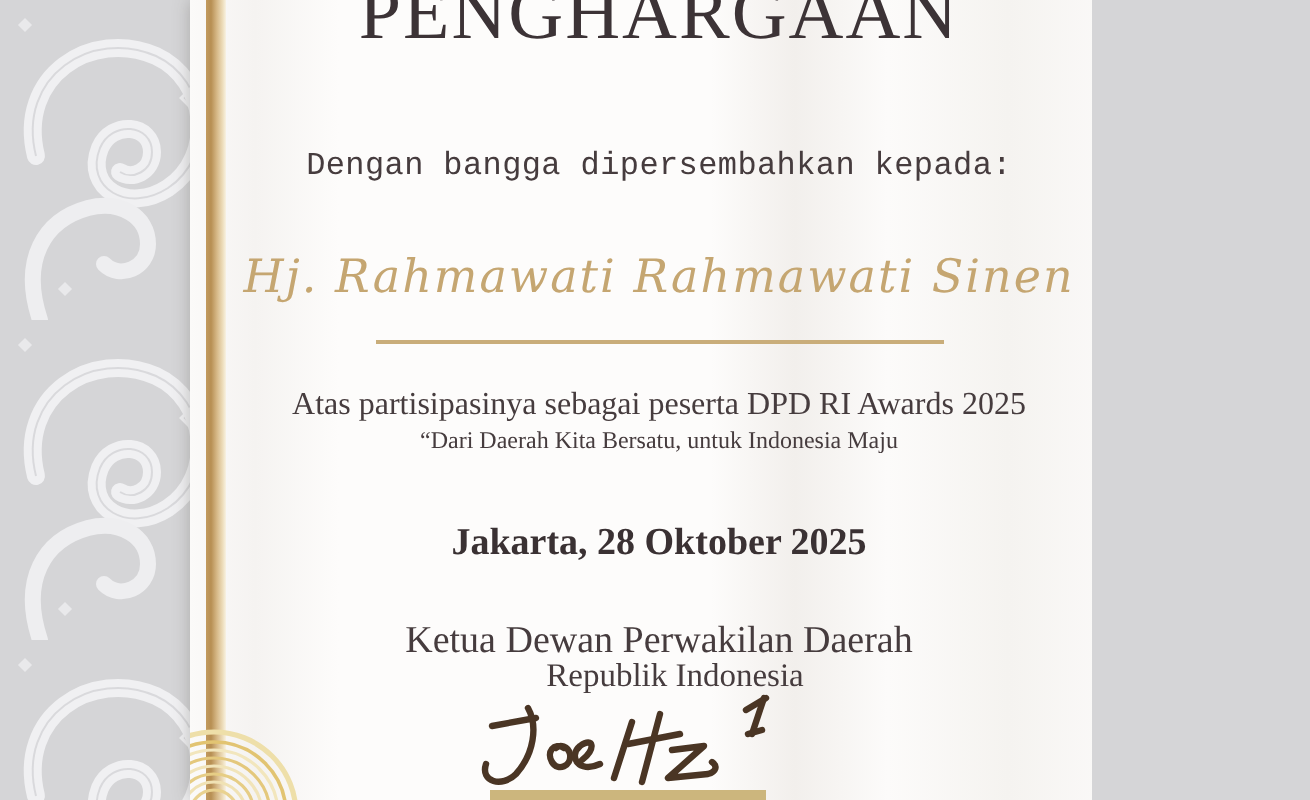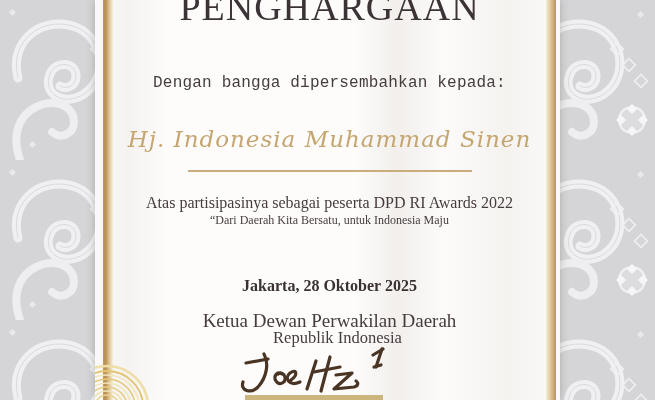--- a/index.html
+++ b/index.html
@@ -1,19 +1,19 @@
 <!DOCTYPE html>
 <html><head>
 <meta charset="utf-8">
 <style>
   * { margin:0; padding:0; box-sizing:border-box; }
   html,body { width:655px; height:400px; overflow:hidden; }
   body { font-family:"Liberation Serif", serif; position:relative; background:#d5d5d7; }
 
-  .stage { position:absolute; inset:0; width:655px; height:400px; overflow:hidden; }
+  .stage { position:absolute; inset:0; width:546px; height:400px; overflow:hidden; }
 
   .batik-bg { position:absolute; top:0; left:0; width:655px; height:400px; }
 
   .certificate {
     position:absolute; left:95px; top:0; width:465px; height:400px;
     background:linear-gradient(90deg,#fbfaf9 0%,#f5f3f1 7%,#fdfcfb 16%,#fdfcfb 56%,#f2efec 65%,#fcfbfa 75%,#f5f3f0 88%,#fbfaf9 100%);
     overflow:hidden;
     box-shadow:0 0 8px rgba(90,85,80,.35);
   }
   .border-strip { position:absolute; top:0; bottom:0; width:10px; }
@@ -37,21 +37,21 @@
     position:absolute; top:126px; left:0; right:0;
     font-family:"DejaVu Serif", serif; font-style:italic;
     font-size:23px; color:#c5a671; letter-spacing:1px;
   }
   .name-underline {
     position:absolute; top:170px; left:50%; margin-left:-142px;
     width:284px; height:2px; background:#c9ad7a;
   }
   .desc-line1 { position:absolute; top:194px; left:0; right:0; font-size:16px; color:#463c3e; }
   .desc-line2 { position:absolute; top:213px; left:0; right:0; font-size:12px; color:#463c3e; }
-  .place-date { position:absolute; top:261px; left:0; right:0; font-size:16px; font-weight:700; color:#3a3133;margin-top:16px; }
+  .place-date { position:absolute; top:261px; left:0; right:0; font-size:19px; font-weight:700; color:#3a3133; }
   .signer1 { position:absolute; top:310px; left:0; right:0; font-size:19px; color:#463c3e; }
   .signer2 { position:absolute; top:328px; left:16px; right:0; font-size:16.5px; color:#463c3e; }
 
   .signature-svg { position:absolute; left:135px; top:347px; width:170px; height:50px; }
   .guilloche-svg { position:absolute; left:0; bottom:0; width:60px; height:45px; }
   .bottom-bar { position:absolute; left:150px; bottom:0; width:138px; height:5px; background:#ccb67d; }
 </style>
 </head>
 <body>
 
@@ -88,25 +88,25 @@
 
   <div class="certificate">
     <div class="border-strip left"></div>
     <div class="border-strip right"></div>
 
     <div class="content">
       <h1 class="cert-title">PENGHARGAAN</h1>
 
       <p class="present-line">Dengan bangga dipersembahkan kepada:</p>
 
-      <div class="recipient-name">Hj. Indonesia Muhammad Sinen</div>
+      <div class="recipient-name">Hj. Rahmawati Rahmawati Sinen</div>
 
       <div class="name-underline"></div>
 
-      <p class="desc-line1">Atas partisipasinya sebagai peserta DPD RI Awards 2022</p>
+      <p class="desc-line1">Atas partisipasinya sebagai peserta DPD RI Awards 2025</p>
 
       <p class="desc-line2">“Dari Daerah Kita Bersatu, untuk Indonesia Maju</p>
 
       <p class="place-date">Jakarta, 28 Oktober 2025</p>
 
       <p class="signer1">Ketua Dewan Perwakilan Daerah</p>
 
       <p class="signer2">Republik Indonesia</p>
     </div>
 

